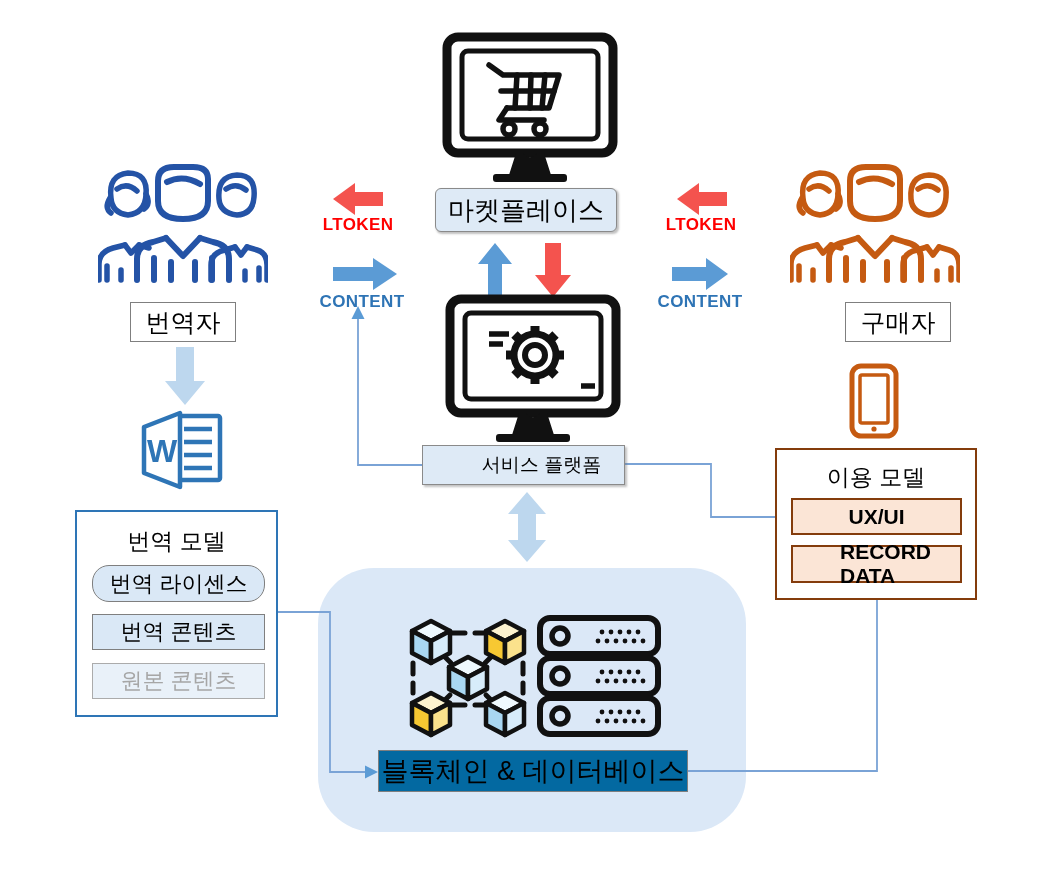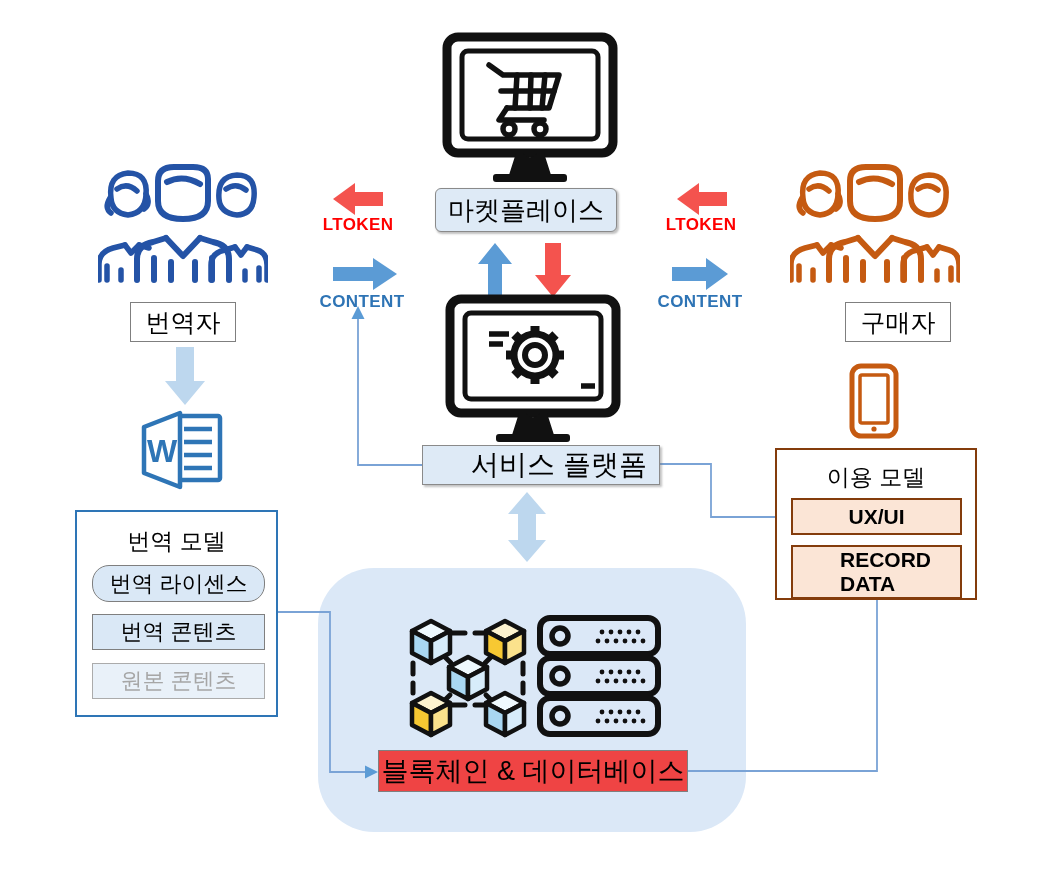--- a/index.html
+++ b/index.html
@@ -165,21 +165,21 @@
       <circle cx="92" cy="63" r="10" stroke-width="6"></circle>
       <g stroke-width="9" stroke-linecap="butt">
         <path d="M92,34 V41 M92,85 V92 M63,63 H70 M114,63 H121
                  M71.5,42.5 L76.5,47.5 M107.5,78.5 L112.5,83.5
                  M112.5,42.5 L107.5,47.5 M76.5,78.5 L71.5,83.5"></path>
       </g>
       <path d="M46,42 H66 M46,52 H60 M138,94 H152" stroke-width="5.5"></path>
     </g>
   </svg>
 
-  <div class="abs cbox bluefill" style="left:422px;top:445px;width:238px;height:40px;font-size:28px;padding-left:36px;">
+  <div class="abs cbox bluefill" style="left:422px;top:445px;width:203px;height:40px;font-size:19px;padding-left:36px;">
     <span>서비스 플랫폼</span>
   </div>
 
   <svg class="abs" style="left:508px;top:492px;" width="38" height="70" viewBox="0 0 38 70">
     <polygon points="19,0 38,22 28,22 28,48 38,48 19,70 0,48 10,48 10,22 0,22" fill="#BDD7EE"></polygon>
   </svg>
 
   <svg class="abs" style="left:790px;top:158px;" width="170" height="132" viewBox="0 0 170 132">
     <g stroke="#C55A11" stroke-width="5.5" fill="none" stroke-linecap="round" stroke-linejoin="round">
       <path d="M13,40 Q10,17 30,15 Q50,15 48,37 Q47,55 30,57 Q14,55 13,40 Z"></path>
@@ -215,21 +215,21 @@
     <circle cx="26" cy="67" r="2.6" fill="#C55A11"></circle>
   </svg>
 
   <div class="abs modelbox umodel" style="left:775px;top:448px;width:202px;height:152px;">
     <div class="boxtitle" style="margin-top:12px;">
       <span>이용 모델</span>
     </div>
     <div class="abs rowitem u-row" style="left:14px;top:48px;width:171px;height:37px;">
       <span>UX/UI</span>
     </div>
-    <div class="abs rowitem u-row" style="left:14px;top:95px;width:171px;height:54px;padding-left:47px;">
+    <div class="abs rowitem u-row" style="left:14px;top:95px;width:171px;height:38px;padding-left:47px;">
       <span>RECORD DATA</span>
     </div>
   </div>
 
   <svg class="abs" style="left:403px;top:613px;" width="132" height="128" viewBox="0 0 132 128">
     <g stroke="#111" stroke-width="4.5" stroke-linejoin="round">
 
       <g stroke-width="5" stroke-linecap="round" fill="none">
         <path d="M49,20 H62 M72,20 H83"></path>
         <path d="M49,92 H62 M72,92 H83"></path>
@@ -316,17 +316,17 @@
         <circle cx="62" cy="107" r="2.4"></circle>
           <circle cx="71" cy="107" r="2.4"></circle>
           <circle cx="80" cy="107" r="2.4"></circle>
           <circle cx="89" cy="107" r="2.4"></circle>
           <circle cx="98" cy="107" r="2.4"></circle>
           <circle cx="107" cy="107" r="2.4"></circle>
       </g>
     </g>
   </svg>
 
-  <div class="abs cbox whitefill" style="left:378px;top:750px;width:310px;height:42px;font-size:27px;background:#ef4444;">
+  <div class="abs cbox whitefill" style="left:378px;top:750px;width:310px;height:42px;font-size:27px;background:#0369a1;">
     <span>블록체인 &amp; 데이터베이스</span>
   </div>
 
 </div>
 
 </body></html>

